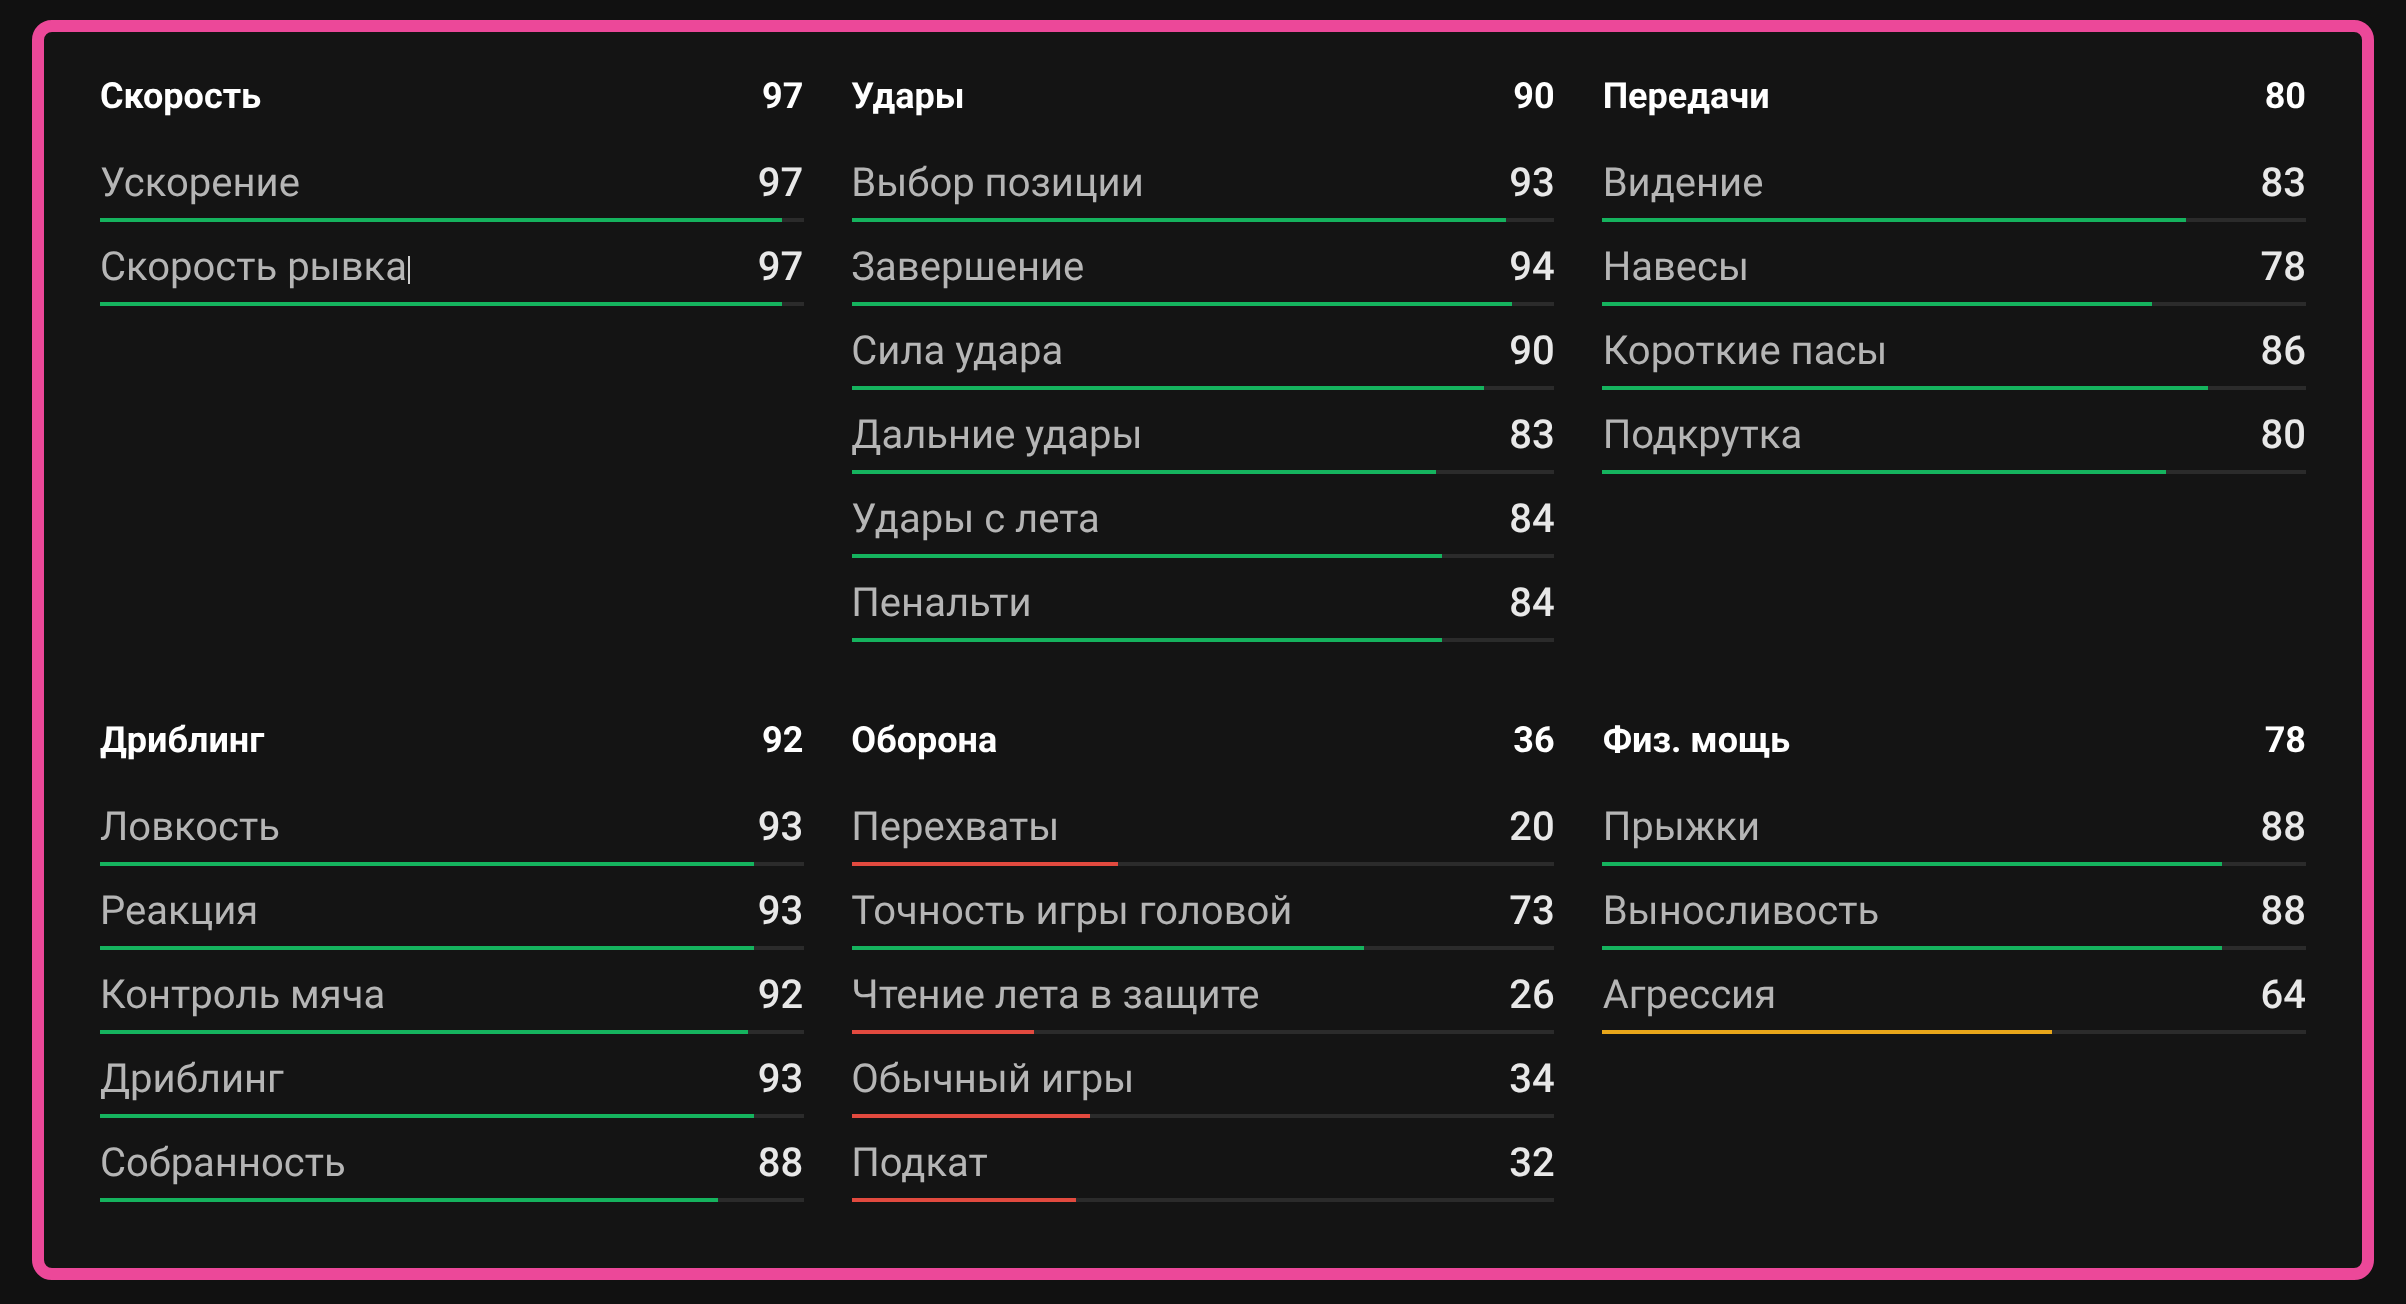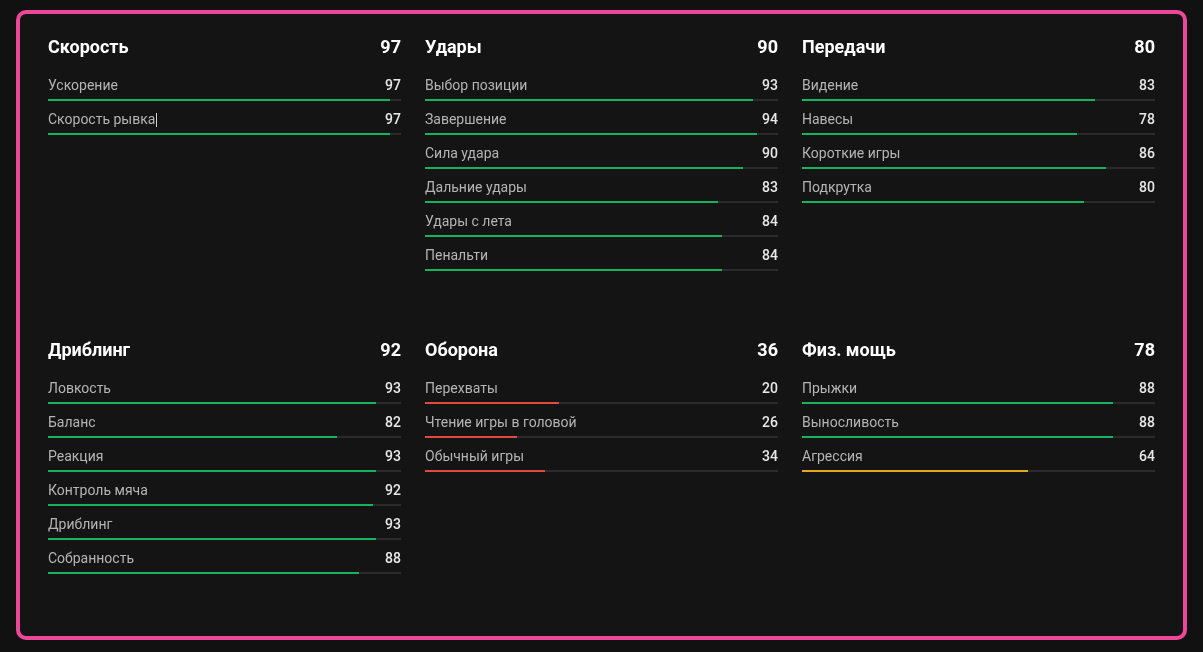--- a/index.html
+++ b/index.html
@@ -6,21 +6,21 @@
   html, body {
     width: 1203px;
     height: 652px;
     background: #111111;
     font-family: -apple-system, BlinkMacSystemFont, "Segoe UI", Roboto, Arial, sans-serif;
     color: #eee;
     overflow: hidden;
   }
   .card {
     margin: 10px 16px;
-    border: 4px solid #ec4899;
+    border: 6px solid #ec4899;
     border-radius: 10px;
     padding: 22px 28px 26px 28px;
     height: 630px;
     display: grid;
     grid-template-columns: repeat(3, 1fr);
     grid-template-rows: auto auto;
     column-gap: 24px;
     row-gap: 32px;
     background: #141414;
   }
@@ -39,21 +39,21 @@
   }
   .stat {
     display: flex;
     flex-direction: column;
     margin-top: 10px;
   }
   .stat-row {
     display: flex;
     justify-content: space-between;
     align-items: baseline;
-    font-size: 14px;
+    font-size: 20px;
     color: #b5b5b5;
     padding-bottom: 6px;
   }
   .stat-row .val {
     color: #e8e8e8;
     font-weight: 500;
   }
   .bar {
     height: 2px;
     width: 100%;
@@ -183,21 +183,21 @@
         <div class="stat-row">
           <span>Навесы</span>
           <span class="val">78</span>
         </div>
         <div class="bar">
           <div class="fill" style="width: 78%; background: rgb(21, 179, 94);"></div>
         </div>
       </div>
       <div class="stat">
         <div class="stat-row">
-          <span>Короткие игры</span>
+          <span>Короткие пасы</span>
           <span class="val">86</span>
         </div>
         <div class="bar">
           <div class="fill" style="width: 86%; background: rgb(21, 179, 94);"></div>
         </div>
       </div>
       <div class="stat">
         <div class="stat-row">
           <span>Подкрутка</span>
           <span class="val">80</span>
@@ -216,29 +216,20 @@
         <div class="stat-row">
           <span>Ловкость</span>
           <span class="val">93</span>
         </div>
         <div class="bar">
           <div class="fill" style="width: 93%; background: rgb(21, 179, 94);"></div>
         </div>
       </div>
       <div class="stat">
         <div class="stat-row">
-          <span>Баланс</span>
-          <span class="val">82</span>
-        </div>
-        <div class="bar">
-          <div class="fill" style="width: 82%; background: rgb(21, 179, 94);"></div>
-        </div>
-      </div>
-      <div class="stat">
-        <div class="stat-row">
           <span>Реакция</span>
           <span class="val">93</span>
         </div>
         <div class="bar">
           <div class="fill" style="width: 93%; background: rgb(21, 179, 94);"></div>
         </div>
       </div>
       <div class="stat">
         <div class="stat-row">
           <span>Контроль мяча</span>
@@ -276,34 +267,52 @@
         <div class="stat-row">
           <span>Перехваты</span>
           <span class="val">20</span>
         </div>
         <div class="bar">
           <div class="fill" style="width: 38%; background: rgb(226, 74, 63);"></div>
         </div>
       </div>
       <div class="stat">
         <div class="stat-row">
-          <span>Чтение игры в головой</span>
+          <span>Точность игры головой</span>
+          <span class="val">73</span>
+        </div>
+        <div class="bar">
+          <div class="fill" style="width: 73%; background: rgb(21, 179, 94);"></div>
+        </div>
+      </div>
+      <div class="stat">
+        <div class="stat-row">
+          <span>Чтение лета в защите</span>
           <span class="val">26</span>
         </div>
         <div class="bar">
           <div class="fill" style="width: 26%; background: rgb(226, 74, 63);"></div>
         </div>
       </div>
       <div class="stat">
         <div class="stat-row">
           <span>Обычный игры</span>
           <span class="val">34</span>
         </div>
         <div class="bar">
           <div class="fill" style="width: 34%; background: rgb(226, 74, 63);"></div>
+        </div>
+      </div>
+      <div class="stat">
+        <div class="stat-row">
+          <span>Подкат</span>
+          <span class="val">32</span>
+        </div>
+        <div class="bar">
+          <div class="fill" style="width: 32%; background: rgb(226, 74, 63);"></div>
         </div>
       </div>
     </div>
     <div class="group">
       <div class="group-header">
         <span>Физ. мощь</span>
         <span>78</span>
       </div>
       <div class="stat">
         <div class="stat-row">

